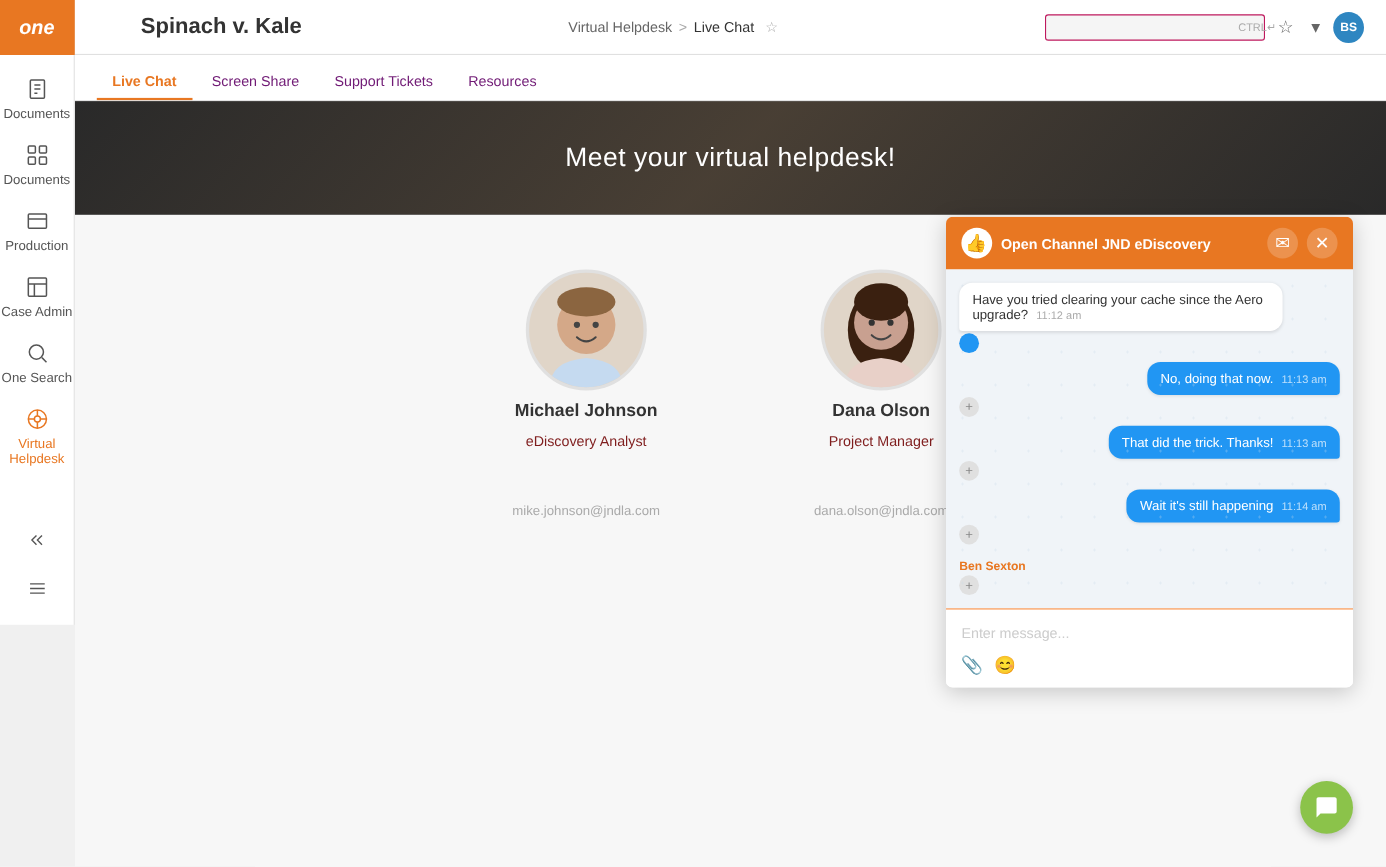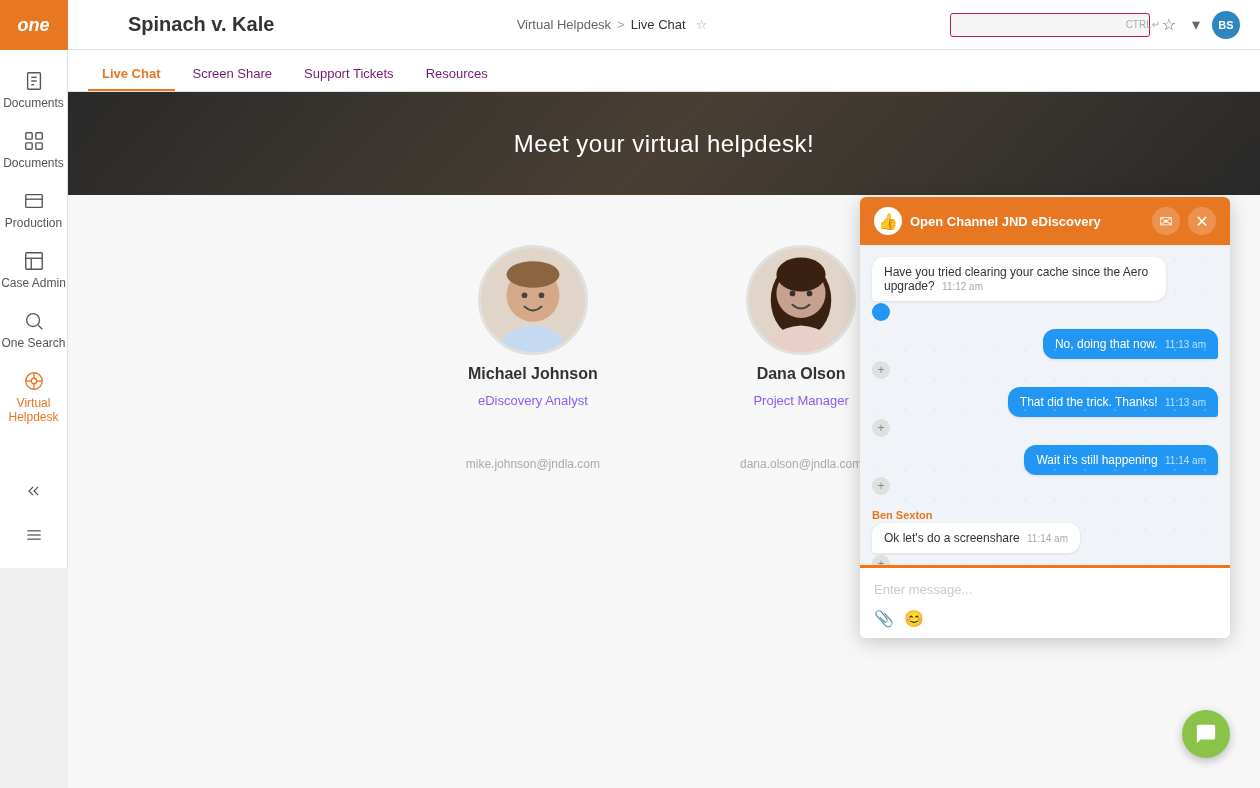--- a/index.html
+++ b/index.html
@@ -240,21 +240,21 @@
       border: 3px solid #e0e0e0;
     }
     
     .agent-name {
       font-size: 16px;
       font-weight: 600;
       color: #333;
     }
     .agent-role {
       font-size: 13px;
-      color: #8b5cf6;
+      color: #7f1d1d;
       text-align: right;
     }
     .agent-email {
       font-size: 12px;
       color: #aaa;
       margin-top: 39px;
     }
 
     
     .chat-popup {
@@ -388,21 +388,21 @@
     }
     .sender-name {
       font-size: 11px;
       color: #e87722;
       font-weight: 600;
       margin-top: 6px;
     }
 
     .chat-input-area {
       background: white;
-      border-top: 3px solid #f97316;
+      border-top: 1px solid #f97316;
       padding: 10px 14px;
       flex-shrink: 0;
     }
     .chat-input {
       width: 100%;
       border: none;
       outline: none;
       font-size: 13px;
       color: #555;
       background: transparent;
@@ -658,24 +658,20 @@
         <div class="msg-right">
           <div class="msg-bubble-right">
             <span>Wait it's still happening</span>
             <span class="msg-time-right">11:14 am</span>
           </div>
           <div class="reaction-add">+</div>
         </div>
 
         <div class="msg-left">
           <span class="sender-name">Ben Sexton</span>
-          <div class="msg-bubble-left">
-            <span>Ok let's do a screenshare</span>
-            <span class="msg-time">11:14 am</span>
-          </div>
           <div class="reaction-add">+</div>
         </div>
 
       </div>
 
       <div class="chat-input-area">
         <input class="chat-input" type="text" placeholder="Enter message..." style="">
         <div class="chat-actions">
           <span class="chat-action-btn">📎</span>
           <span class="chat-action-btn">😊</span>

